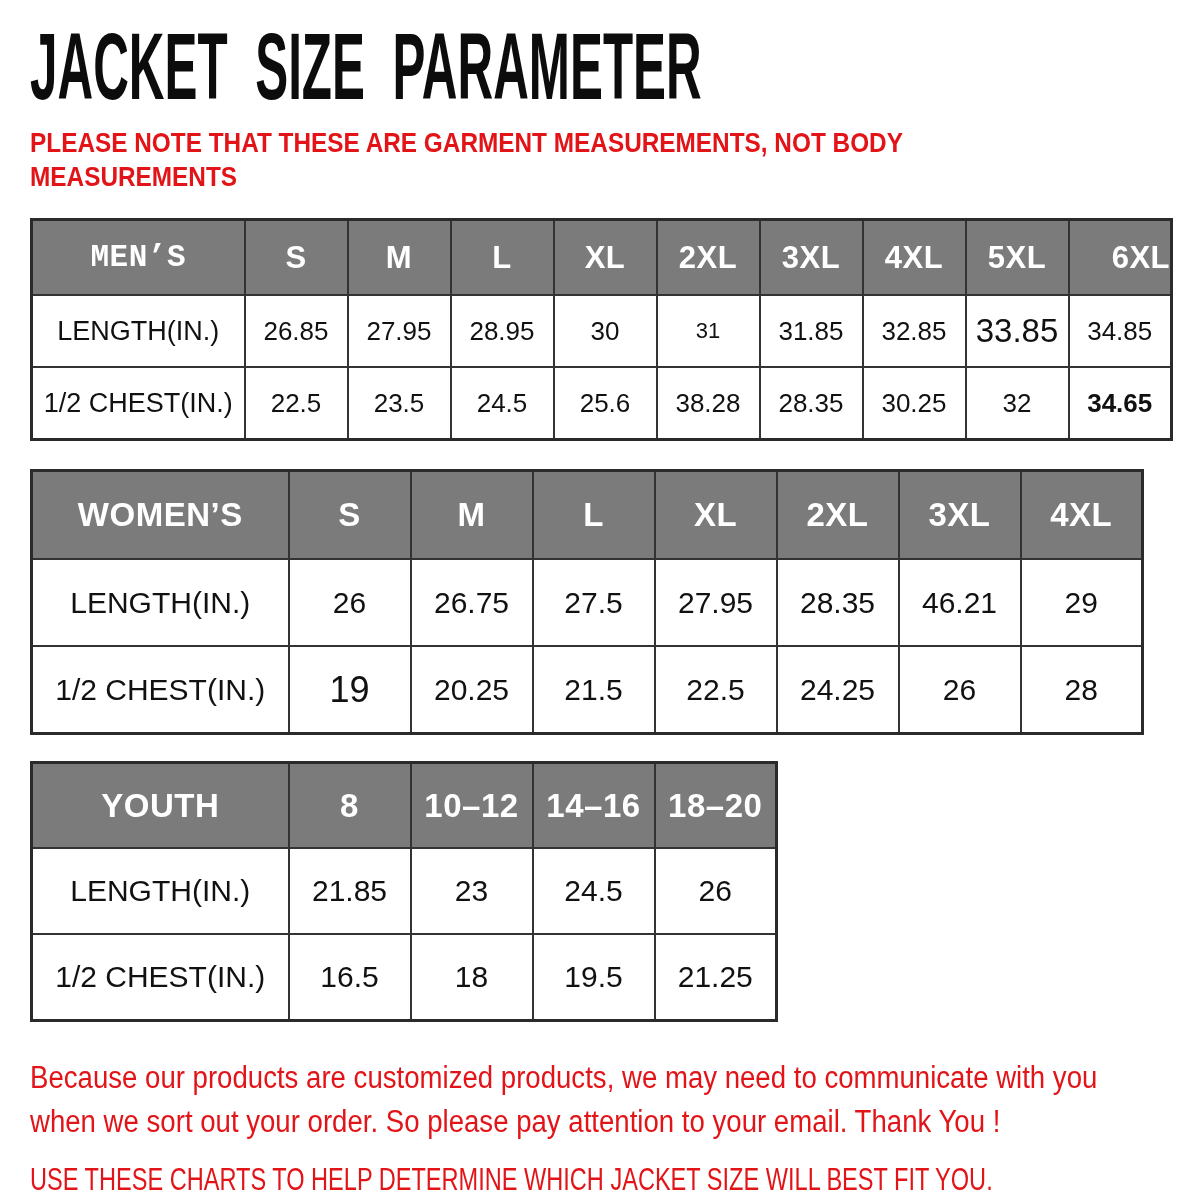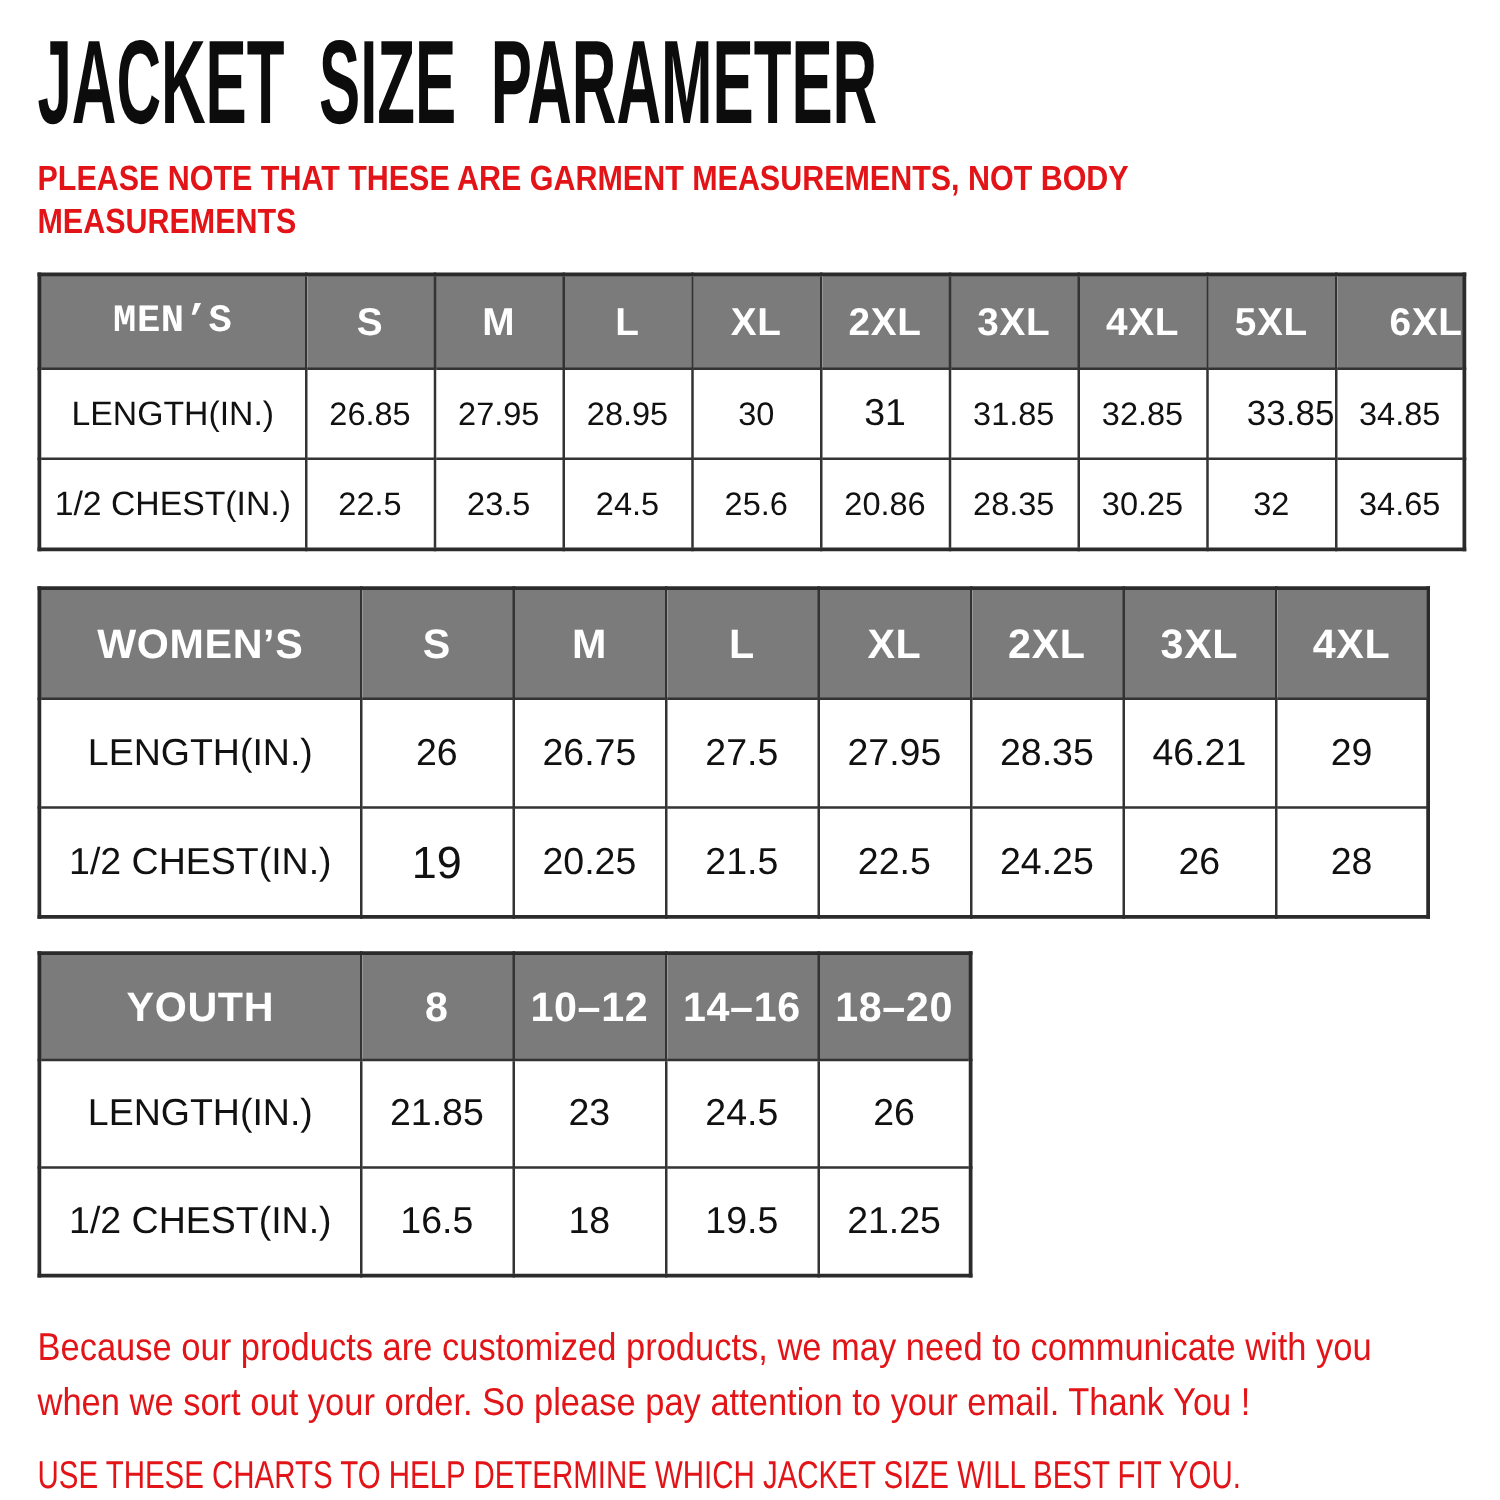--- a/index.html
+++ b/index.html
@@ -97,37 +97,37 @@
             <th style="height: 73px; font-size: 31px; text-align: right;">6XL</th>
           </tr>
         </thead>
         <tbody>
           <tr>
             <td style="height: 70px; font-size: 27px;">LENGTH(IN.)</td>
             <td style="font-size: 26px;">26.85</td>
             <td style="font-size: 26px;">27.95</td>
             <td style="font-size: 26px;">28.95</td>
             <td style="font-size: 26px;">30</td>
-            <td style="font-size: 30px;">31</td>
+            <td style="font-size: 22px;">31</td>
             <td style="font-size: 26px;">31.85</td>
             <td style="font-size: 26px;">32.85</td>
-            <td style="font-size: 28px; text-align: right;">33.85</td>
+            <td style="font-size: 33px;">33.85</td>
             <td style="font-size: 26px;">34.85</td>
           </tr>
           <tr>
             <td style="height: 70px; font-size: 27px;">1/2 CHEST(IN.)</td>
             <td style="font-size: 26px;">22.5</td>
             <td style="font-size: 26px;">23.5</td>
             <td style="font-size: 26px;">24.5</td>
             <td style="font-size: 26px; border-radius: 17px;">25.6</td>
-            <td style="font-size: 26px;">20.86</td>
+            <td style="font-size: 26px;">38.28</td>
             <td style="font-size: 26px;">28.35</td>
             <td style="font-size: 26px;">30.25</td>
             <td style="font-size: 26px;">32</td>
-            <td style="font-size: 26px;">34.65</td>
+            <td style="font-size: 26px; font-weight: bold;">34.65</td>
           </tr>
         </tbody>
       </table>
     </div>
   <div class="tbl-wrap m1">
       <table class="size-table" style="width: 1111px;">
         <colgroup>
           <col style="width: 257px;">
           <col style="width: 122px;">
           <col style="width: 122px;">

